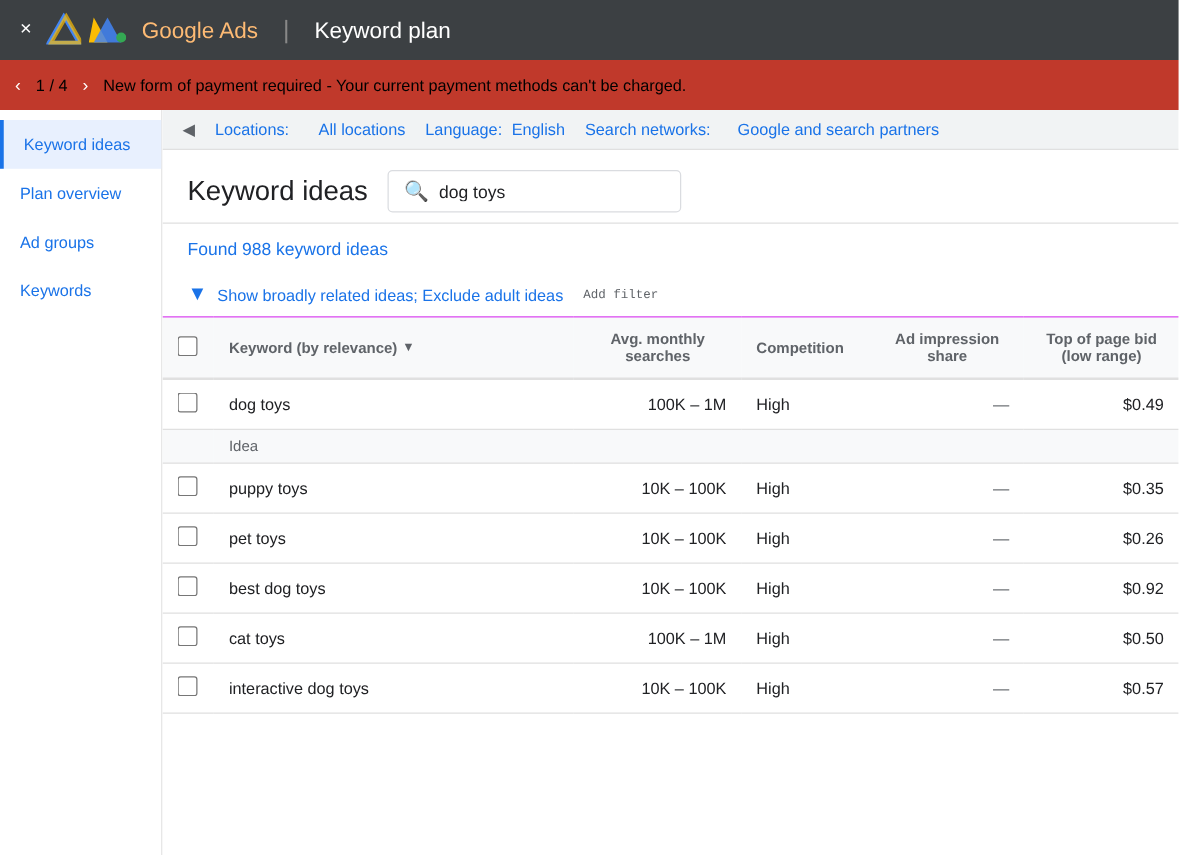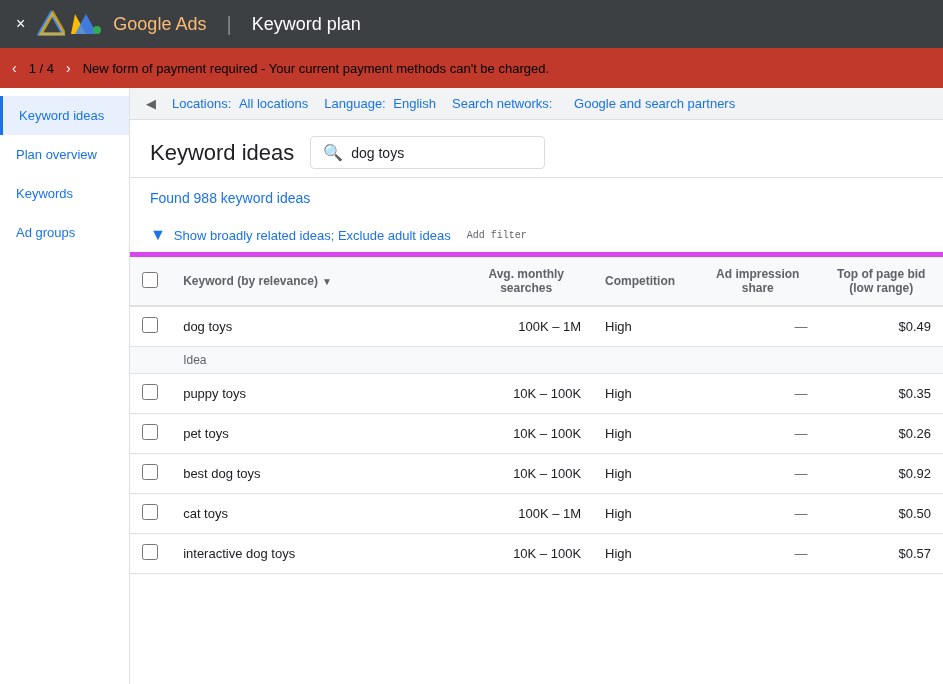--- a/index.html
+++ b/index.html
@@ -106,21 +106,21 @@
     
     .keyword-table { width: 100%; border-collapse: collapse; }
     .keyword-table th {
       background: #f8f9fa;
       padding: 10px 12px;
       text-align: left;
       font-size: 12px;
       font-weight: 600;
       color: #5f6368;
       border-bottom: 2px solid #e0e0e0;
-      border-top: 5px solid #d946ef;
+      border-top: 1px solid #d946ef;
     }
     .keyword-table th.right { text-align: center; }
     .keyword-table td {
       padding: 10px 12px;
       border-bottom: 1px solid #e0e0e0;
       font-size: 13px;
       color: #202124;
     }
     .keyword-table td.right { text-align: right; }
     .section-row td { background: #f8f9fa; color: #5f6368; font-size: 12px; padding: 6px 12px; }
@@ -169,34 +169,34 @@
 <div class="main-layout">
 
   <div class="sidebar">
     <div class="sidebar-item active">
       <span>Keyword ideas</span>
     </div>
     <div class="sidebar-item">
       <span>Plan overview</span>
     </div>
     <div class="sidebar-item">
+      <span>Ad groups</span>
+    </div>
+    <div class="sidebar-item">
       <span>Keywords</span>
-    </div>
-    <div class="sidebar-item">
-      <span>Ad groups</span>
     </div>
   </div>
 
   <div class="content-area">
 
     <div class="filter-bar">
       <span class="collapse-btn">◀</span>
       <span class="filter-item">
         <span>Locations:</span>
-        <span style="color:#1a73e8;font-weight:500;cursor:pointer;margin-left:4px;">All locations</span>
+        <span style="color:#1a73e8;font-weight:500;cursor:pointer;margin-left:20px;">All locations</span>
       </span>
       <span class="filter-item">
         <span>Language:</span>
         <span style="color:#1a73e8;font-weight:500;cursor:pointer;margin-left:4px;">English</span>
       </span>
       <span class="filter-item">
         <span>Search networks:</span>
         <span style="color:#1a73e8;font-weight:500;cursor:pointer;margin-left:18px;">Google and search partners</span>
       </span>
     </div>

